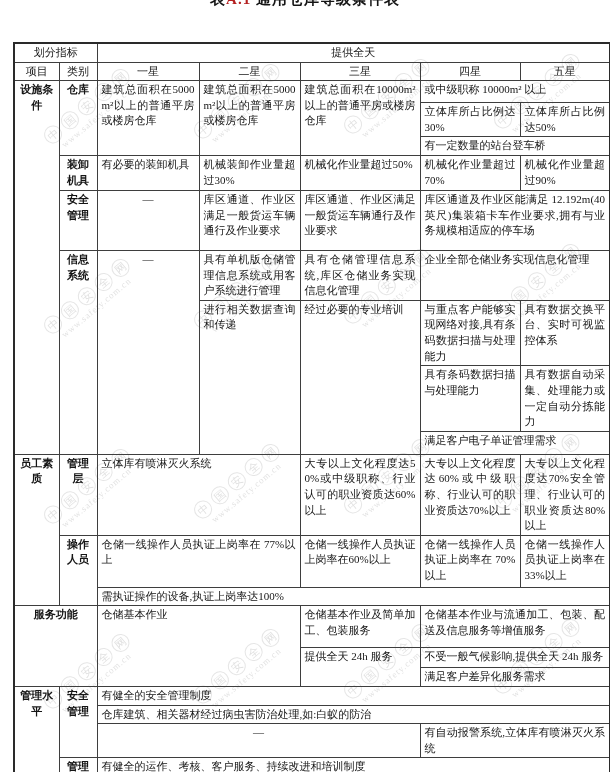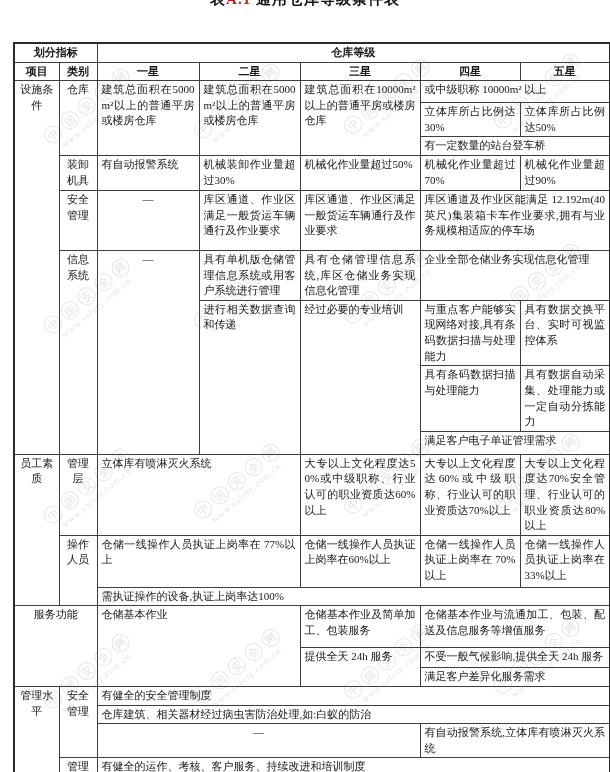--- a/index.html
+++ b/index.html
@@ -14,29 +14,29 @@
   
   .doc-title{position:absolute;top:-10px;left:0;width:100%;text-align:center;z-index:2;
         font-size:15px;font-weight:bold;letter-spacing:1px;white-space:nowrap;}
   .title-ref{color:#b42020;}
   
   table.grade{position:absolute;left:13px;top:42px;z-index:1;width:596px;
         border-collapse:collapse;table-layout:fixed;background:transparent;
         font-size:11px;line-height:1.42;border:2px solid #2a2a2a;}
   td{border:1px solid #3e3e3e;padding:1px 4px;vertical-align:top;
         text-align:justify;word-break:break-all;overflow:hidden;}
-  td.c{text-align:center;text-align-last:center;}
+  td.c{text-align:center;text-align-last:center;font-weight:bold;}
   td.m{vertical-align:middle;}
   td.dash{text-align:center;text-align-last:center;}
   tr.h16{height:16px}tr.h17{height:17px}tr.h18{height:18px}tr.h20{height:20px}
   tr.h22{height:22px}tr.h23{height:23px}tr.h33{height:33px}
   tr.h35{height:35px}tr.h37{height:37px}tr.h42{height:42px}tr.h44{height:44px}
   tr.h45{height:45px}tr.h52{height:52px}tr.h58{height:58px}tr.h60{height:60px}
   tr.h70{height:70px}
-  td.hd{font-weight:bold;}
+  td.hd{font-weight:normal;}
 </style>
 </head>
 <body>
 
 <div class="page">
 
   <div class="wm-layer">
       <div class="wm" style="left: 15px; top: 95px;">
         <div class="wm-chars"><span>中</span><span>国</span><span>安</span><span>全</span><span>网</span></div>
         <div class="wm-url">www.safety.com.cn</div>
@@ -111,21 +111,21 @@
         <col style="width:38px">
         <col style="width:102px">
       <col style="width:101px">
         <col style="width:120px">
         <col style="width:100px">
         <col style="width:90px">
     </colgroup>
     <tbody>
     <tr class="h16">
       <td colspan="2" class="c m hd">划分指标</td>
-      <td colspan="5" class="c m hd">仓库等级</td>
+      <td colspan="5" class="c m hd">提供全天</td>
     </tr>
     <tr class="h17">
       <td class="c m hd">项目</td>
       <td class="c m hd">类别</td>
       <td class="c m hd">一星</td>
       <td class="c m hd">二星</td>
       <td class="c m hd">三星</td>
       <td class="c m hd">四星</td>
       <td class="c m hd">五星</td>
     </tr>
@@ -139,21 +139,21 @@
     </tr>
     <tr class="h33">
       <td>立体库所占比例达30%</td>
       <td>立体库所占比例达50%</td>
     </tr>
     <tr class="h18">
       <td colspan="2">有一定数量的站台登车桥</td>
     </tr>
     <tr class="h35">
       <td class="c">装卸机具</td>
-      <td>有自动报警系统</td>
+      <td>有必要的装卸机具</td>
       <td>机械装卸作业量超过30%</td>
       <td>机械化作业量超过50%</td>
       <td>机械化作业量超过70%</td>
       <td>机械化作业量超过90%</td>
     </tr>
     <tr class="h60">
       <td class="c">安全管理</td>
       <td class="dash">—</td>
       <td>库区通道、作业区满足一般货运车辆通行及作业要求</td>
       <td>库区通道、作业区满足一般货运车辆通行及作业要求</td>

